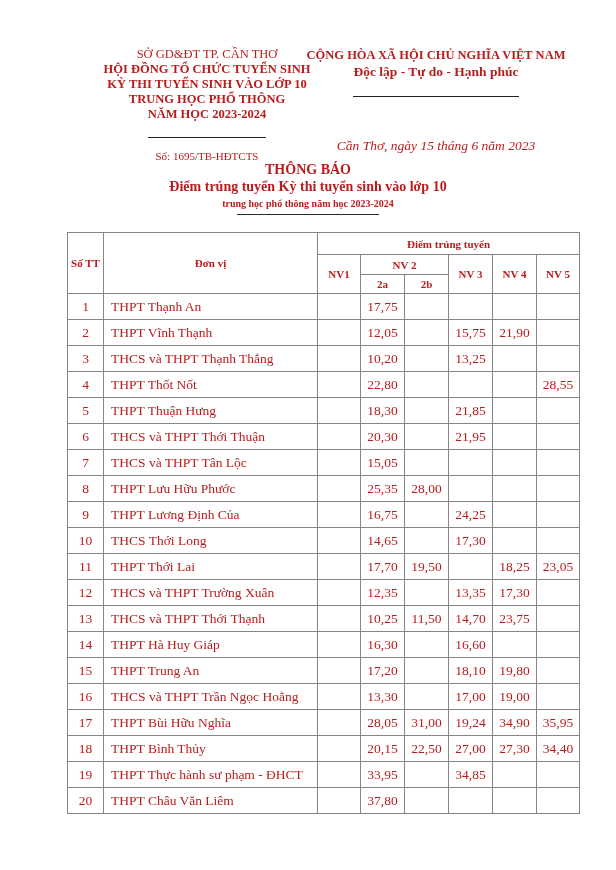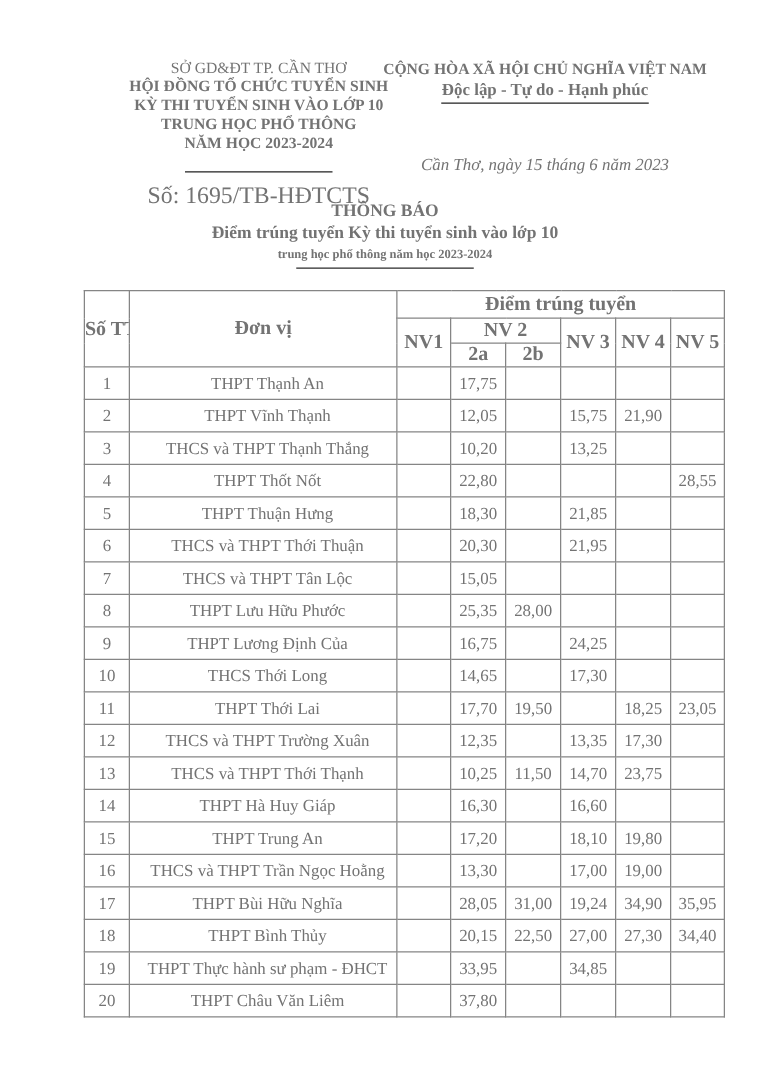--- a/index.html
+++ b/index.html
@@ -6,21 +6,21 @@
     margin: 0;
     padding: 0;
     background: #ffffff;
   }
   .page {
     position: relative;
     width: 616px;
     height: 870px;
     background: #ffffff;
     font-family: "Liberation Serif", "DejaVu Serif", serif;
-    color: #737373;
+    color: #b91c1c;
     overflow: hidden;
   }
 
   
   .hdr-left {
     position: absolute;
     top: 47px;
     left: 58px;
     width: 298px;
     text-align: center;
@@ -30,38 +30,38 @@
   }
   .hdr-left .plain { font-weight: normal; }
   .hdr-left .u-line {
     display: inline-block;
     border-bottom: 1.5px solid #222;
     padding-bottom: 15px;
   }
   .doc-number {
     margin-top: 11px;
     font-weight: normal;
-    font-size: 19px;
+    font-size: 11px;
   }
 
   .hdr-right {
     position: absolute;
     top: 47px;
     left: 298px;
     width: 276px;
     text-align: center;
     font-size: 12.5px;
     line-height: 16px;
     font-weight: bold;
   }
   .hdr-right .motto {
     font-size: 13.5px;
     display: inline-block;
     border-bottom: 1.5px solid #222;
-    padding-bottom: 2px;
+    padding-bottom: 16px;
     margin-top: 1px;
   }
   .date-line {
     margin-top: 41px;
     font-weight: normal;
     font-style: italic;
     font-size: 13.5px;
   }
 
   
@@ -94,30 +94,30 @@
     width: 512px;
     font-size: 13.5px;
   }
   .score-table th, .score-table td {
     border: 1px solid #858585;
     padding: 0;
     overflow: hidden;
     white-space: nowrap;
   }
   .score-table th {
-    font-size: 16px;
+    font-size: 11px;
     font-weight: bold;
   }
   .h-row-a th { height: 21px; }
   .h-row-b th { height: 19px; }
   .h-row-c th { height: 18px; }
   .th-stt { white-space: pre-line; line-height: 15px; }
   .score-table td { height: 25px; }
   .c-stt  { text-align: center; }
-  .c-dv   { text-align: center; padding-left: 7px !important; margin-top: 23px; }
+  .c-dv   { text-align: left; padding-left: 7px !important; margin-top: 23px; }
   .c-num  { text-align: center; }
 </style>
 </head>
 <body>
 
 <div class="page">
 
   <div class="hdr-left">
     <div class="plain">SỞ GD&amp;ĐT TP. CẦN THƠ</div>
     <div>HỘI ĐỒNG TỔ CHỨC TUYỂN SINH</div>

